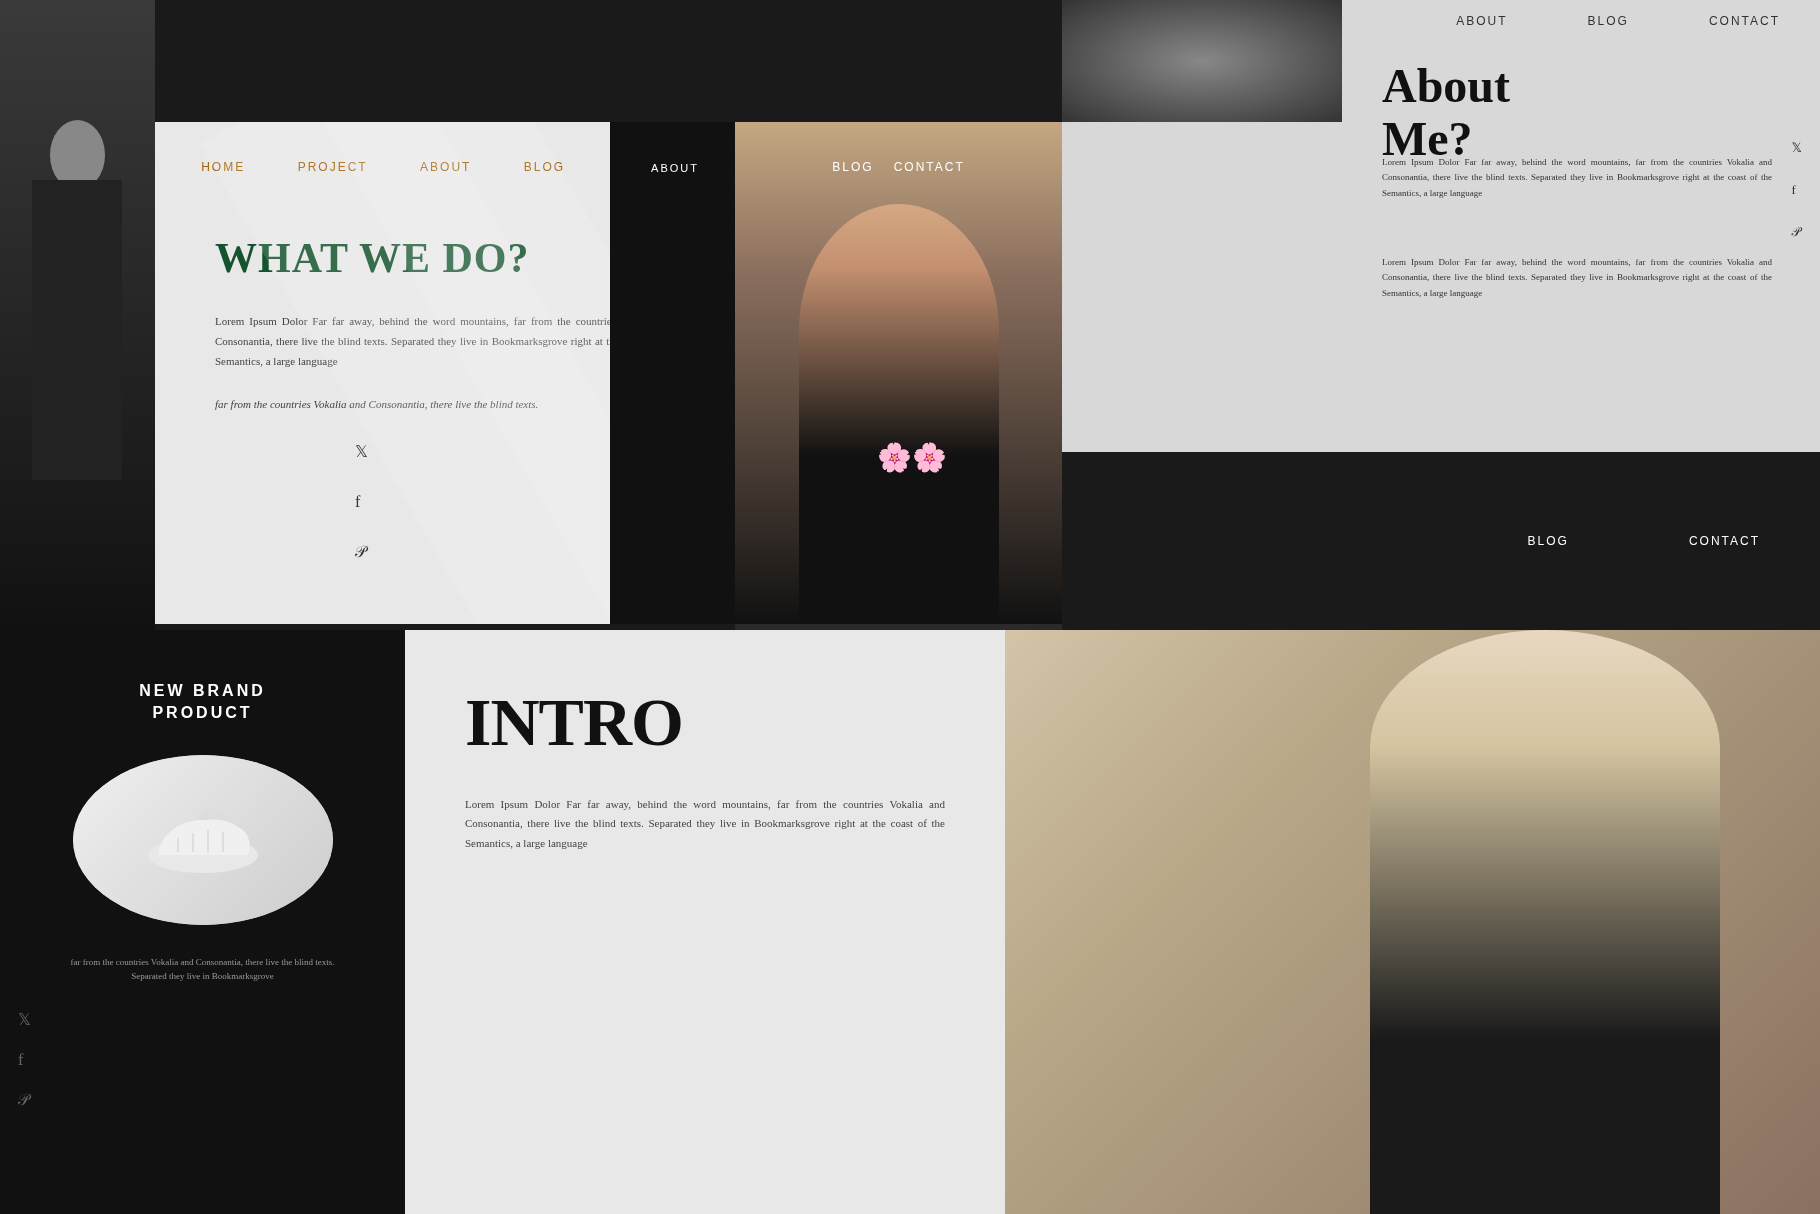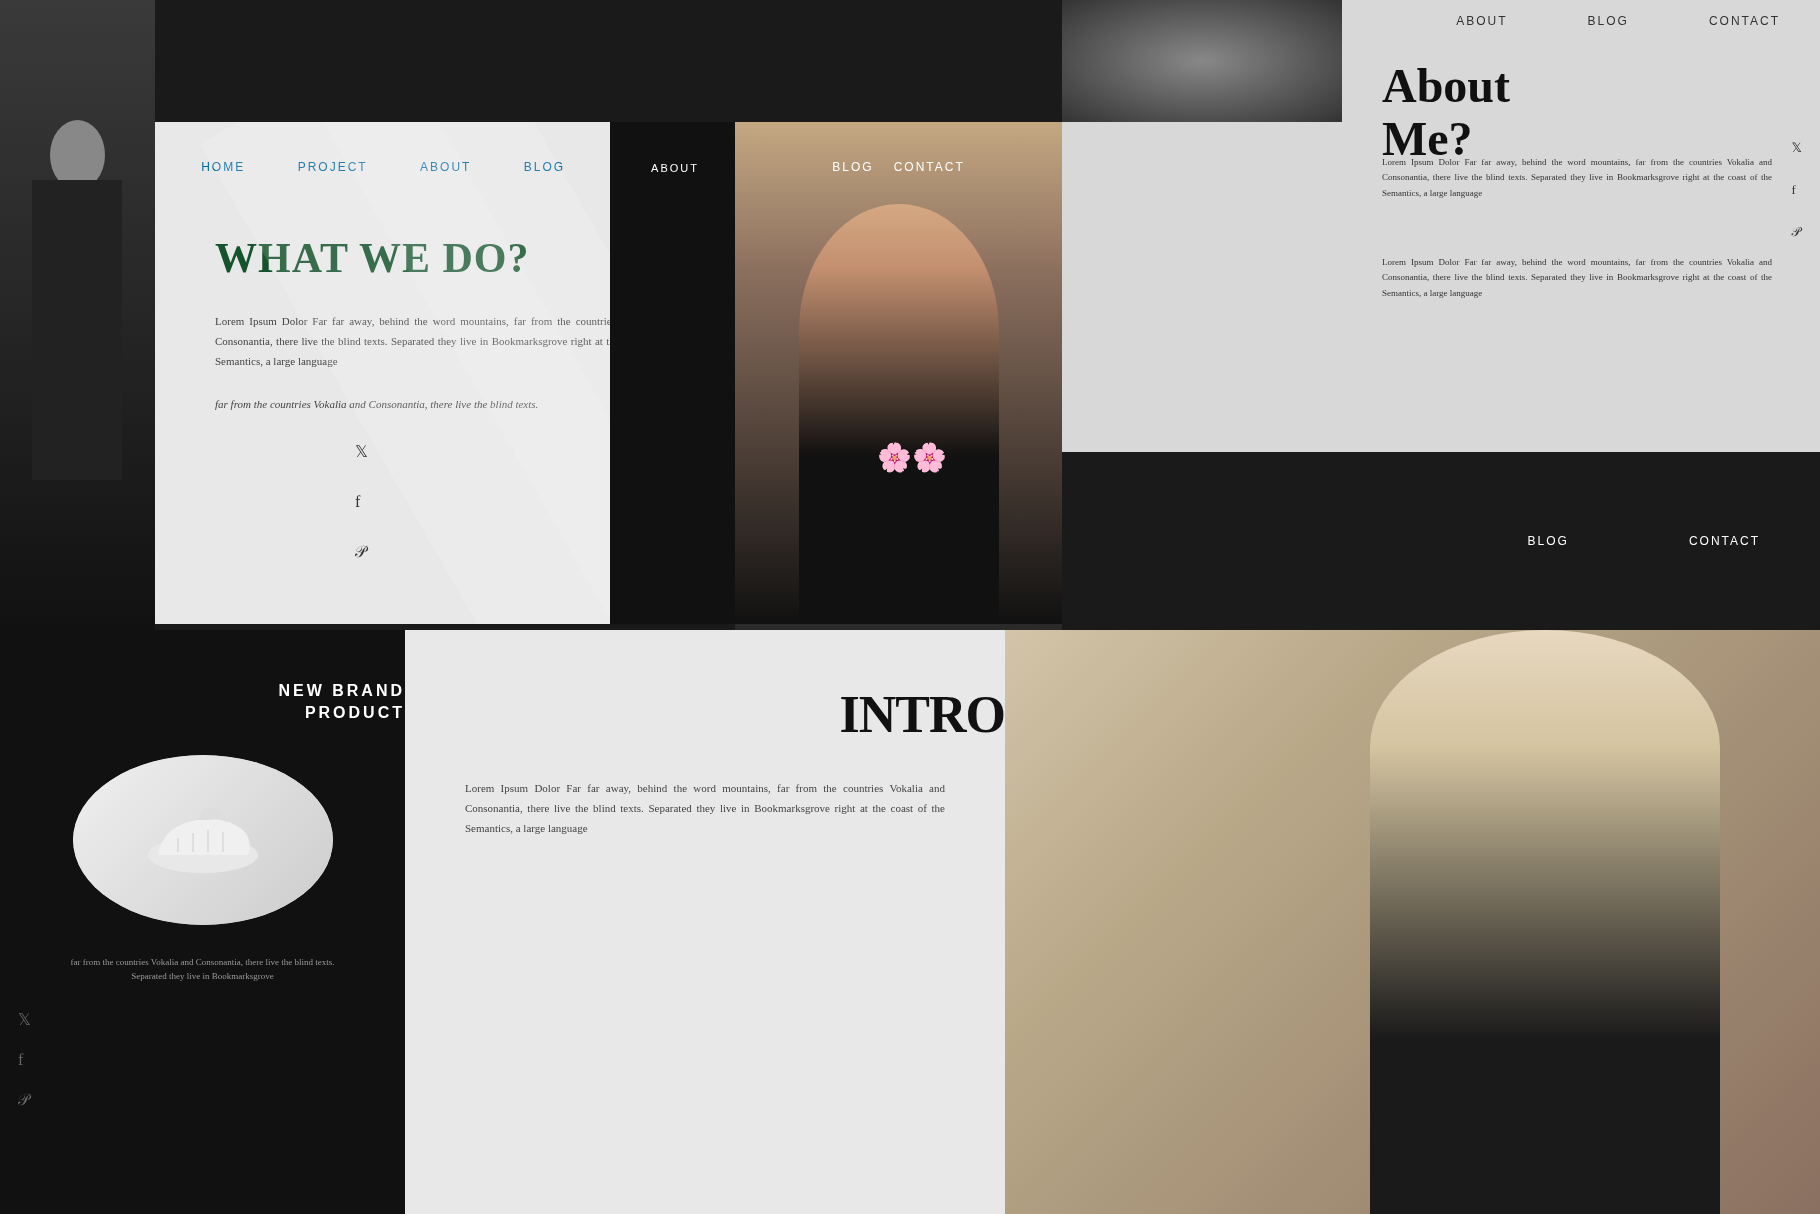--- a/index.html
+++ b/index.html
@@ -66,21 +66,21 @@
     .nav-main {
       display: flex;
       justify-content: space-around;
       align-items: center;
       padding: 38px 20px 0;
     }
     .nav-main a {
       font-family: Arial, sans-serif;
       font-size: 12px;
       letter-spacing: 2px;
-      color: #0369a1;
+      color: #a16207;
       text-decoration: none;
       text-transform: uppercase;
     }
     .main-heading {
       font-size: 42px;
       font-weight: 700;
       color: #14532d;
       margin: 60px 0 30px 60px;
       letter-spacing: 1px;
     }
@@ -269,21 +269,21 @@
     .panel-brand {
       position: absolute;
       top: 630px;
       left: 0;
       width: 405px;
       height: 584px;
       background: #111;
       overflow: hidden;
     }
     .brand-title {
-      text-align: right;
+      text-align: center;
       color: #fff;
       font-family: Arial, sans-serif;
       font-size: 16px;
       letter-spacing: 3px;
       text-transform: uppercase;
       font-weight: 600;
       padding-top: 50px;
       line-height: 1.4;
     }
     .brand-shoe-container {
@@ -328,27 +328,26 @@
     .panel-intro {
       position: absolute;
       top: 630px;
       left: 405px;
       width: 600px;
       height: 584px;
       background: #e8e8e8;
       overflow: hidden;
     }
     .intro-heading {
-      font-size: 52px;
+      font-size: 68px;
       font-weight: 700;
       color: #111;
       line-height: 0.95;
       margin: 60px 0 40px 60px;
       letter-spacing: -1px;
-      text-align: right;
     }
     .intro-body {
       font-size: 11px;
       color: #444;
       line-height: 1.8;
       margin: 0 60px 0 60px;
       text-align: justify;
     }
 
     

